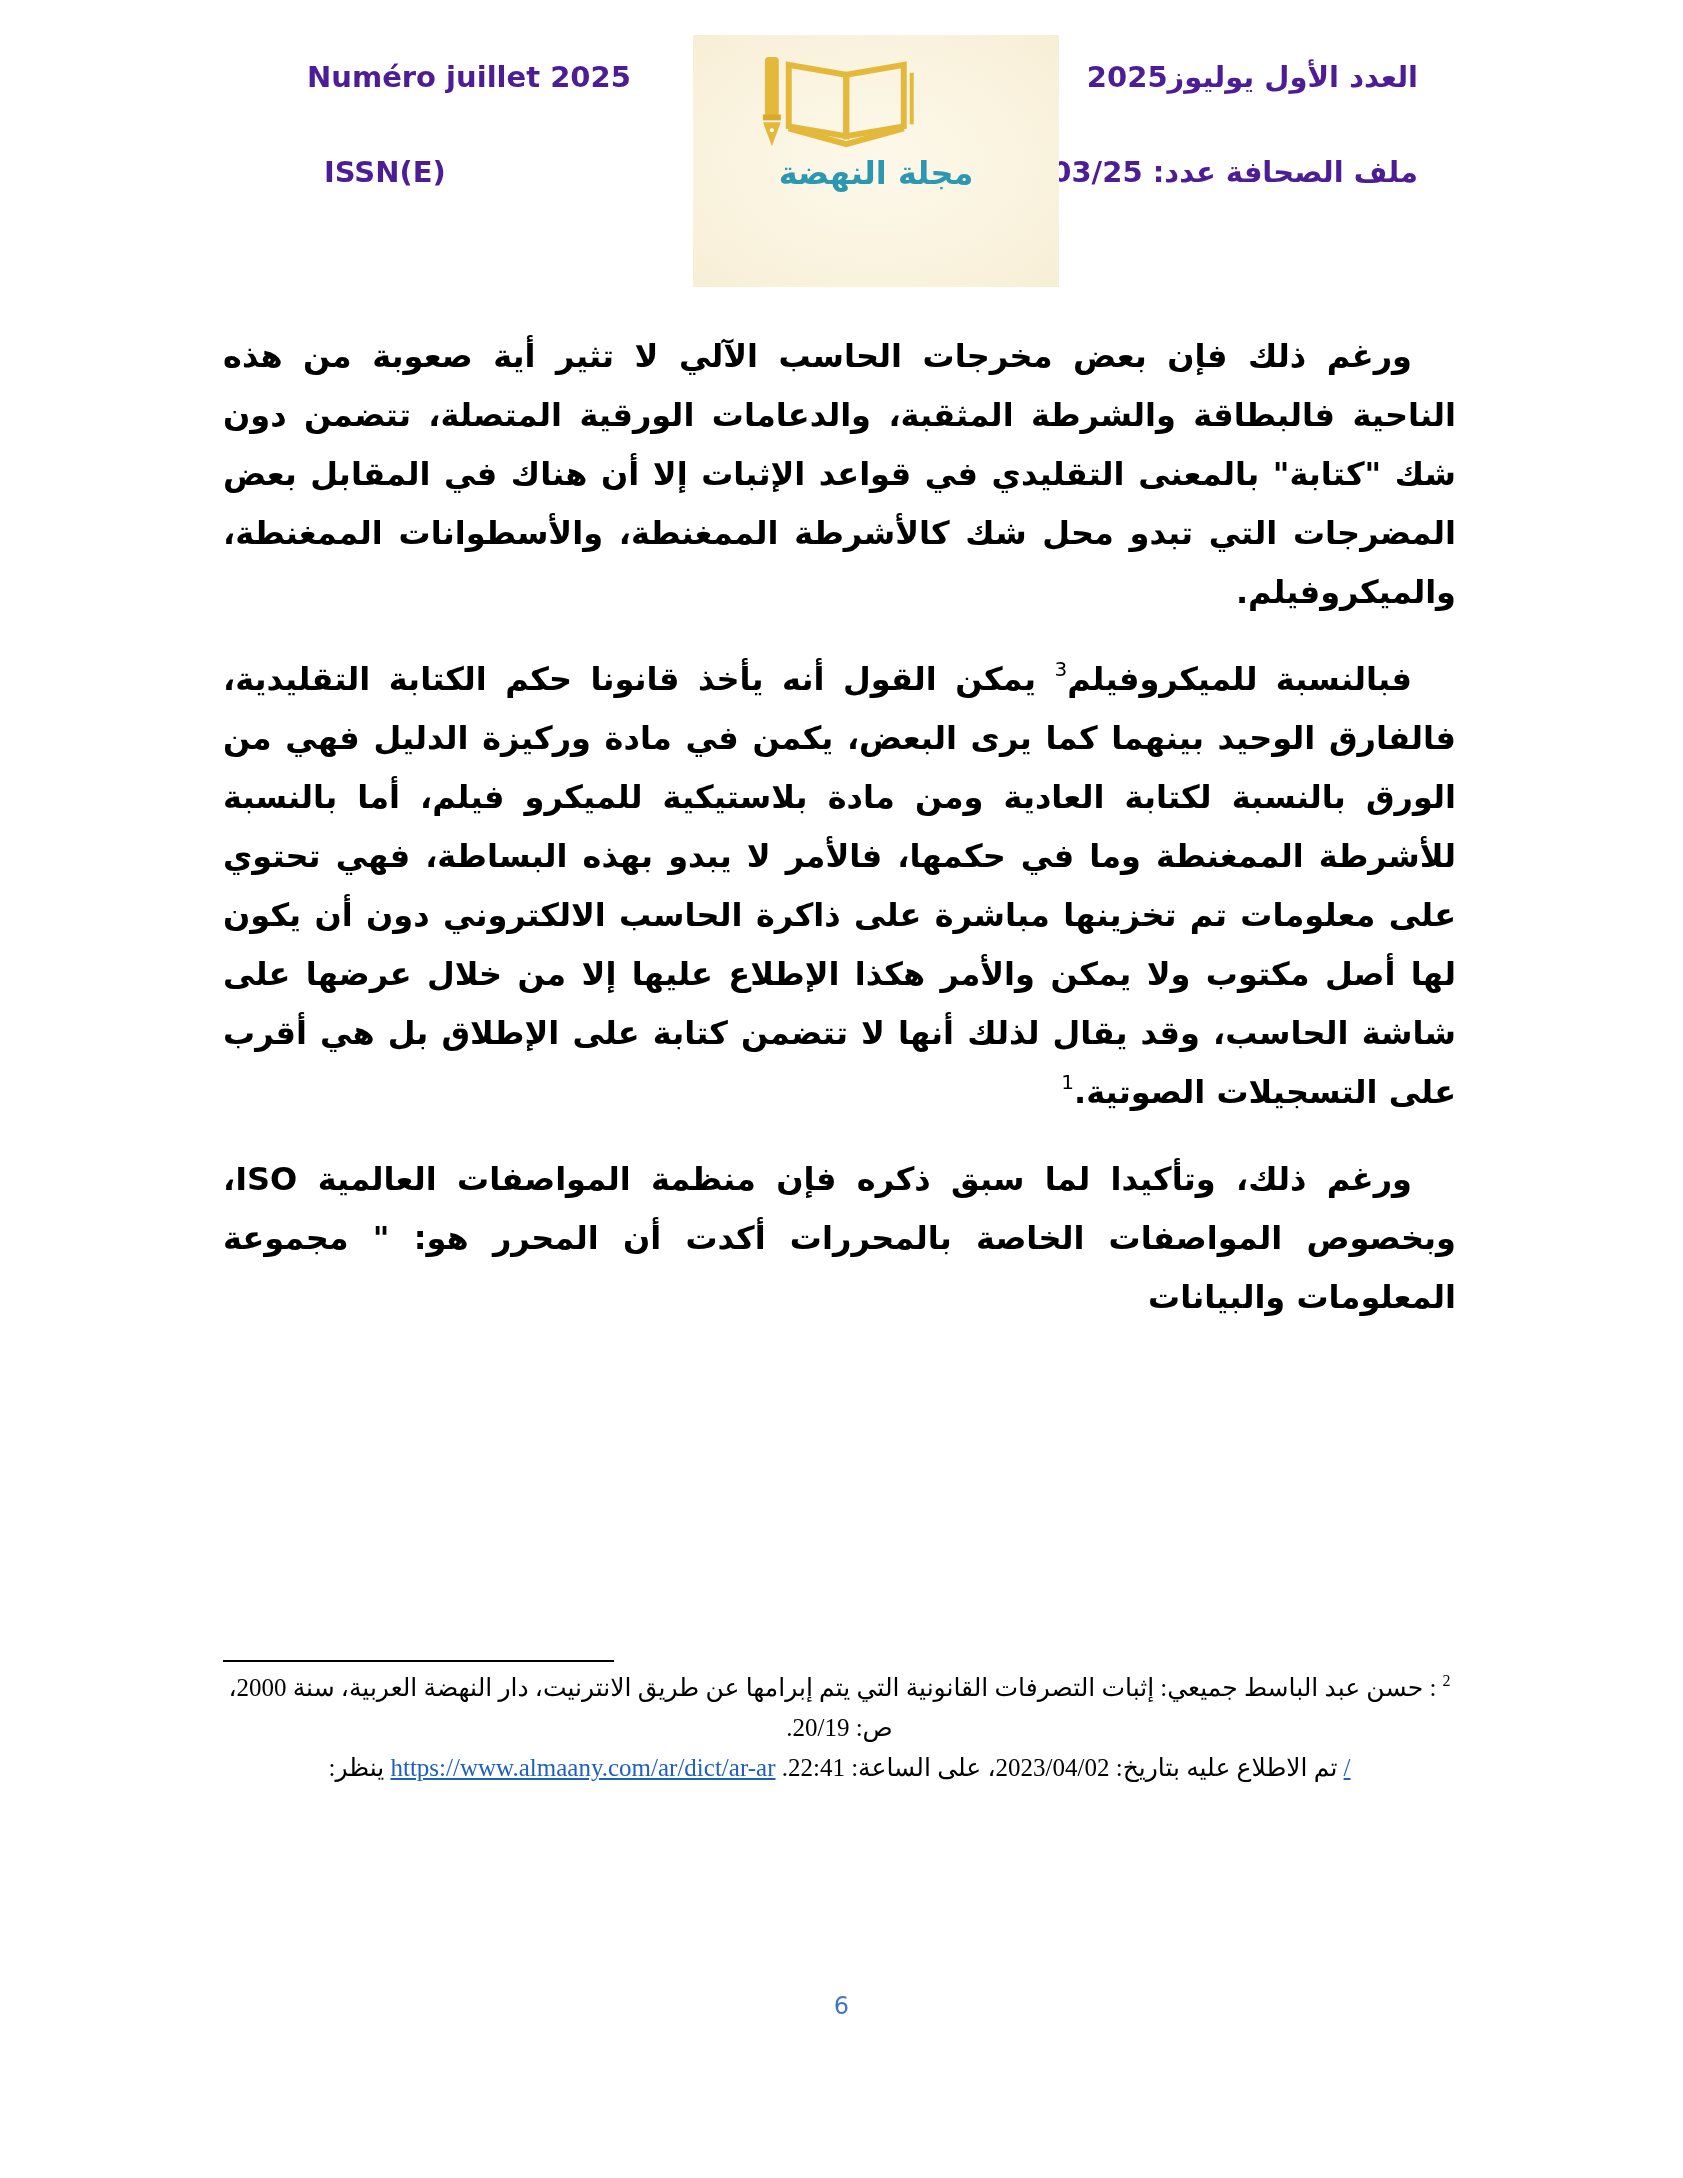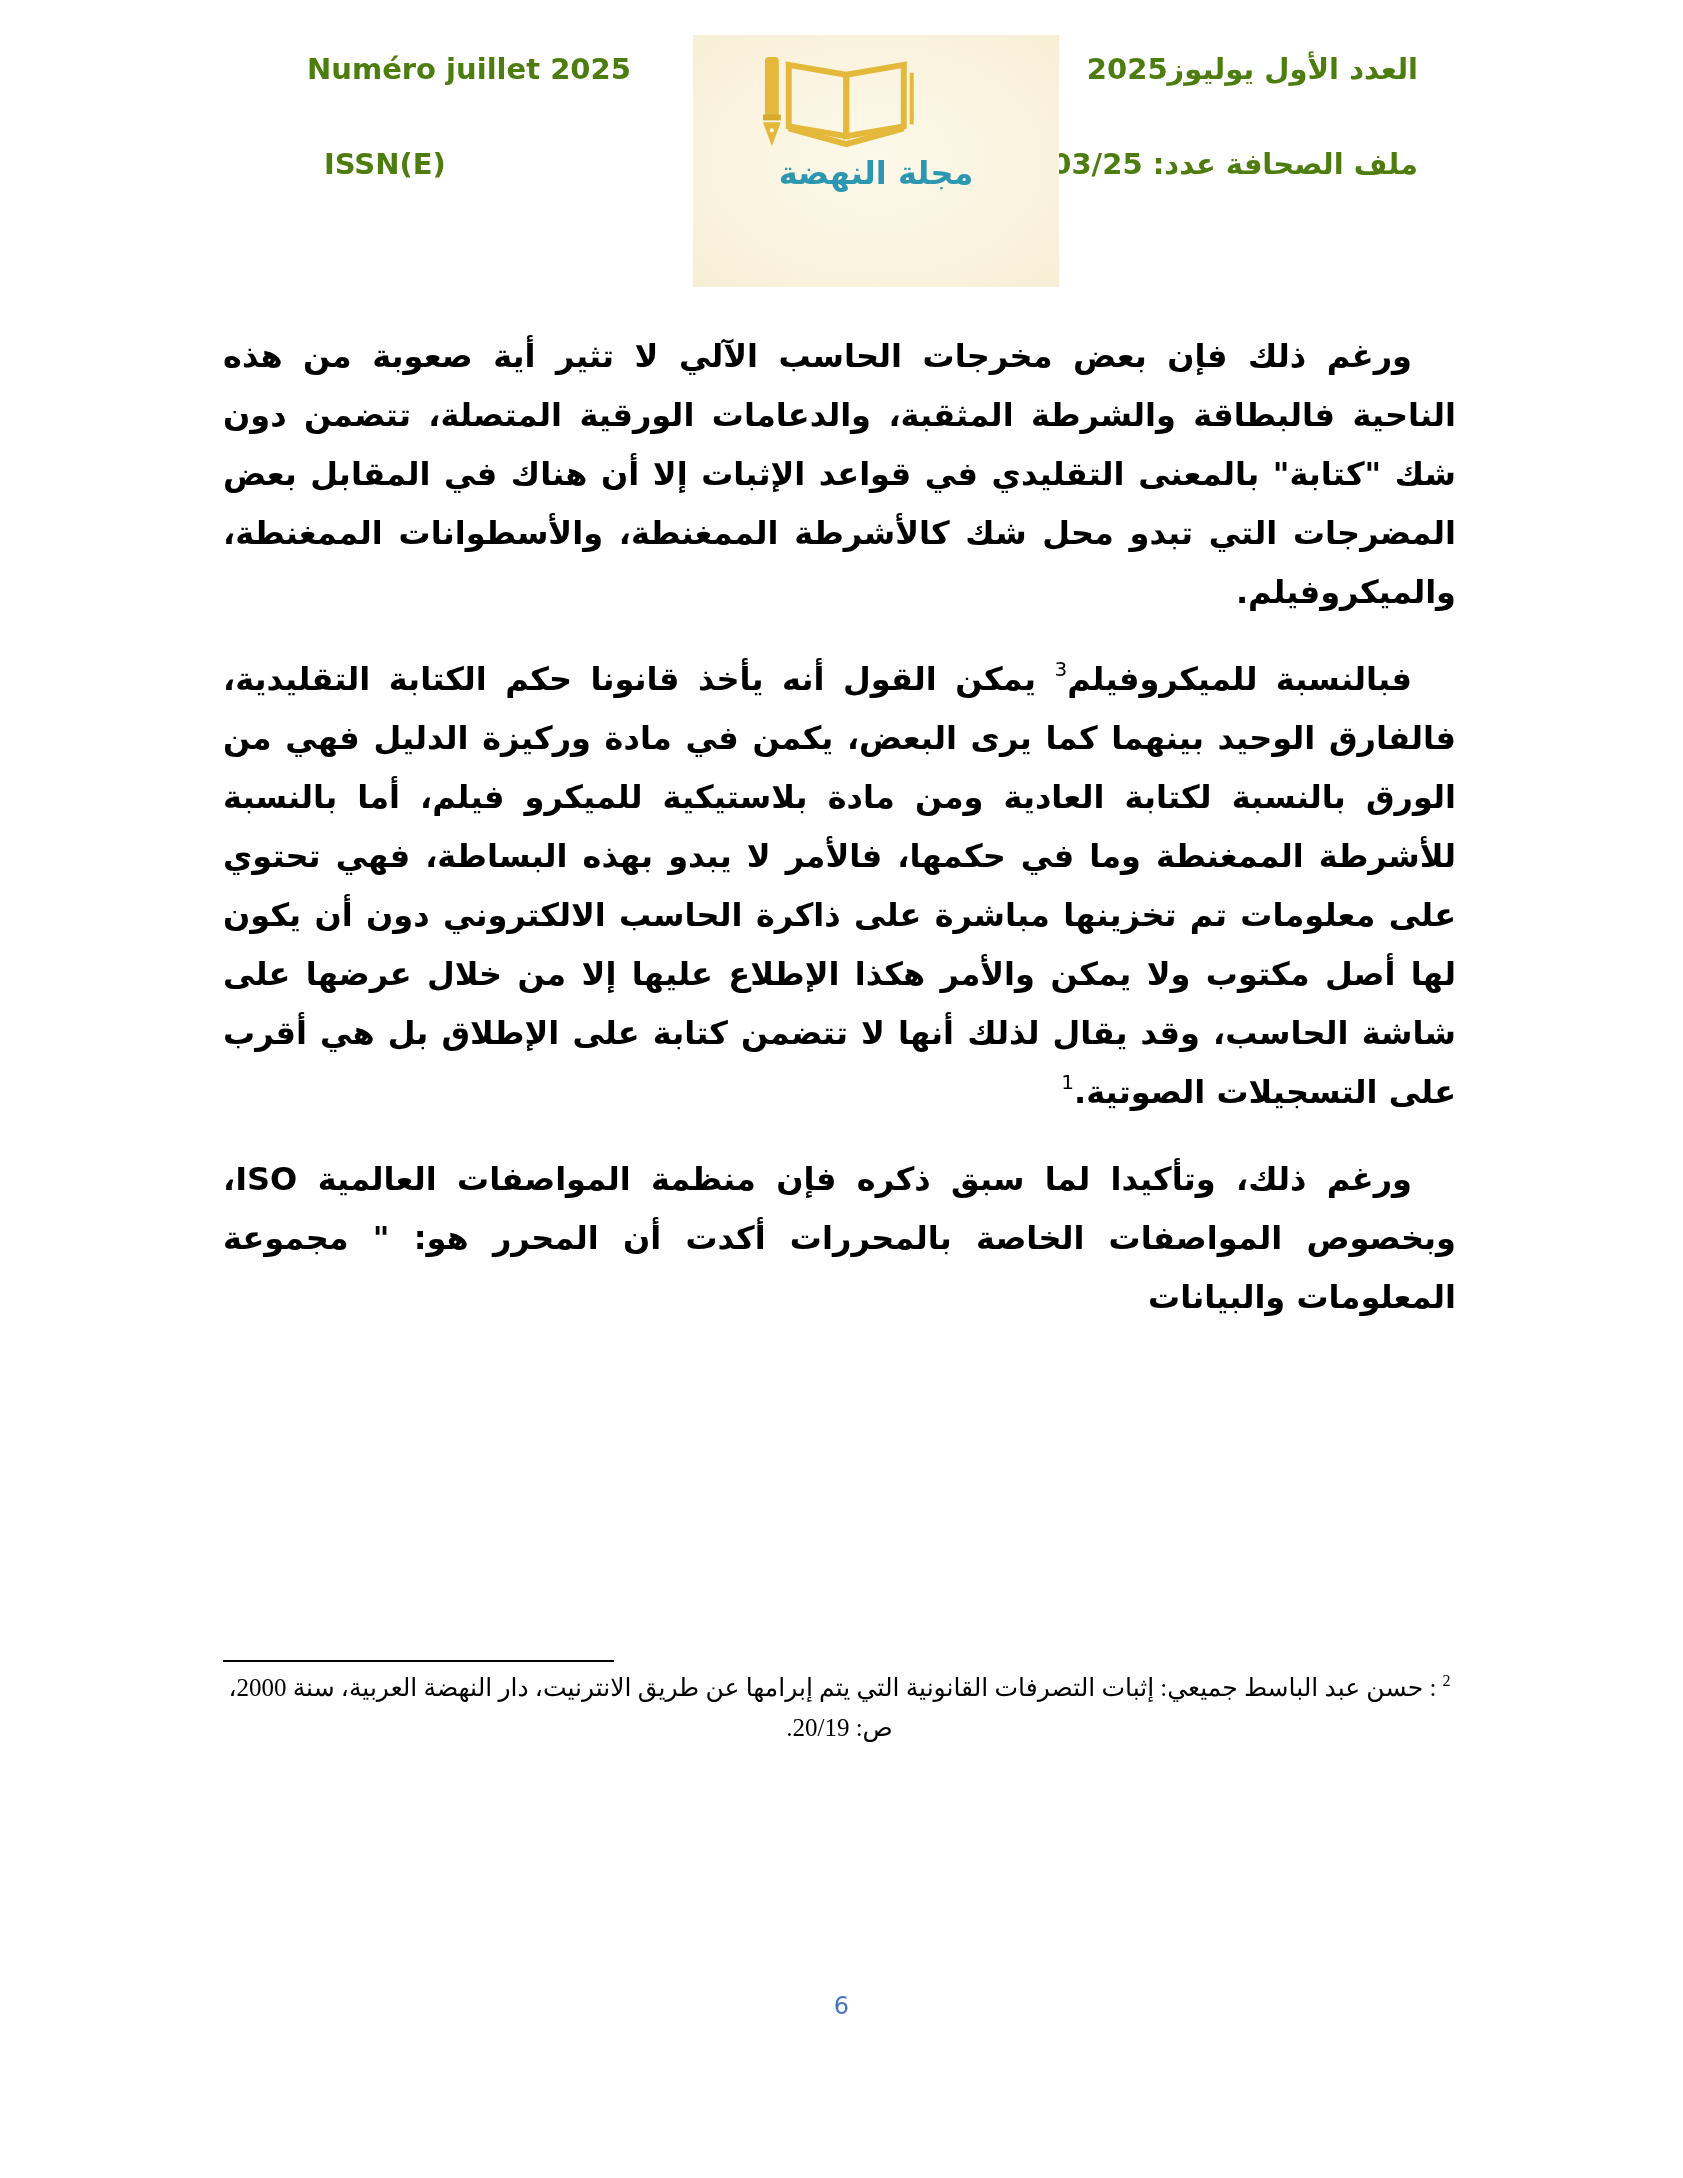--- a/index.html
+++ b/index.html
@@ -1,20 +1,20 @@
 <!DOCTYPE html>
 <html><head>
   <meta charset="utf-8">
   <style>
     html, body { margin: 0; padding: 0; background: #ffffff; }
     body { width: 1683px; height: 2178px; position: relative; overflow: hidden; color: #000; }
     .page { position: absolute; left: 0; top: 0; width: 1683px; height: 2178px; background: #fff; }
 
     
-    .hdr { position: absolute; font-family: "DejaVu Sans", sans-serif; font-weight: bold; font-size: 29px; white-space: nowrap; color: #4d7c0f; }
+    .hdr { position: absolute; font-family: "DejaVu Sans", sans-serif; font-weight: bold; font-size: 29px; white-space: nowrap; color: #4c1d95; margin-top: 8px; }
     .hdr-fr-1 { left: 307px; top: 52px; }
     .hdr-fr-2 { left: 324px; top: 147px; }
     .hdr-ar-1 { right: 265px; top: 52px; direction: rtl; }
     .hdr-ar-2 { right: 265px; top: 147px; direction: rtl; }
 
     .logo { position: absolute; left: 693px; top: 35px; width: 366px; height: 252px;
             background: radial-gradient(ellipse at center, #fdf8ea 0%, #faf3df 60%, #f7eed5 100%); }
     .logo svg { position: absolute; left: 64px; top: 10px; }
     .logo-text { position: absolute; left: 0; right: 0; top: 119px; text-align: center; direction: rtl;
                  font-family: "DejaVu Sans", sans-serif; font-size: 32px; color: #2b97b0; font-weight: bold; }
@@ -68,17 +68,18 @@
   <div class="body-text">
     <p class="indent"><span>ورغم ذلك فإن بعض مخرجات الحاسب الآلي لا تثير أية صعوبة من هذه الناحية فالبطاقة والشرطة المثقبة، والدعامات الورقية المتصلة، تتضمن دون شك </span><b class="strong">"كتابة"</b><span> بالمعنى التقليدي في قواعد الإثبات إلا أن هناك في المقابل بعض المضرجات التي تبدو محل شك كالأشرطة الممغنطة، والأسطوانات الممغنطة، والميكروفيلم.</span></p>
     <p class="indent"><span>فبالنسبة للميكروفيلم</span><sup>3</sup><span> يمكن القول أنه يأخذ قانونا حكم الكتابة التقليدية، فالفارق الوحيد بينهما كما يرى البعض، يكمن في مادة وركيزة الدليل فهي من الورق بالنسبة لكتابة العادية ومن مادة بلاستيكية للميكرو فيلم، أما بالنسبة للأشرطة الممغنطة وما في حكمها، فالأمر لا يبدو بهذه البساطة، فهي تحتوي على معلومات تم تخزينها مباشرة على ذاكرة الحاسب الالكتروني دون أن يكون لها أصل مكتوب ولا يمكن والأمر هكذا الإطلاع عليها إلا من خلال عرضها على شاشة الحاسب، وقد يقال لذلك أنها لا تتضمن كتابة على الإطلاق بل هي أقرب على التسجيلات الصوتية.</span><sup>1</sup></p>
     <p class="indent"><span>ورغم ذلك، وتأكيدا لما سبق ذكره فإن منظمة المواصفات العالمية ISO، وبخصوص المواصفات الخاصة بالمحررات أكدت أن المحرر هو: " </span><b class="strong">مجموعة المعلومات والبيانات</b></p>
   </div>
 
   <div class="fn-sep"></div>
 
   <div class="footnotes">
     <p class="fn"><span class="num">2</span> <span>: حسن عبد الباسط جميعي: إثبات التصرفات القانونية التي يتم إبرامها عن طريق الانترنيت، دار النهضة العربية، سنة 2000، ص: 20/19.</span></p>
+    <p class="fn"><a>/</a><span> تم الاطلاع عليه بتاريخ: 2023/04/02، على الساعة: 22:41.</span> <a title="https://www.almaany.com/ar/dict/ar-ar">https://www.almaany.com/ar/dict/ar-ar</a> <span>ينظر: </span></p>
   </div>
 
   <div class="page-num">6</div>
 </div>
 
 
 </body></html>

